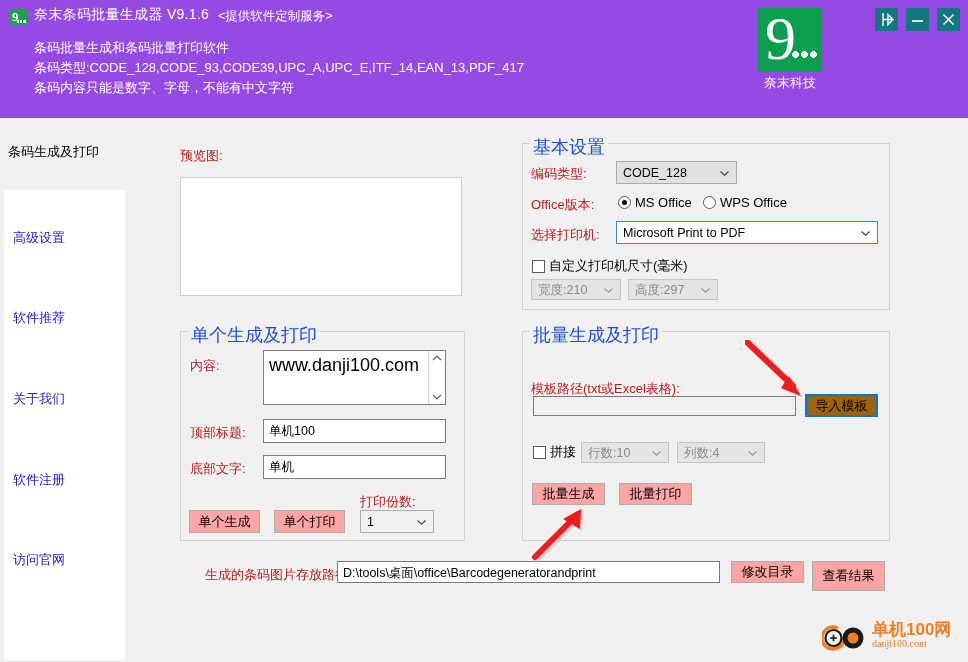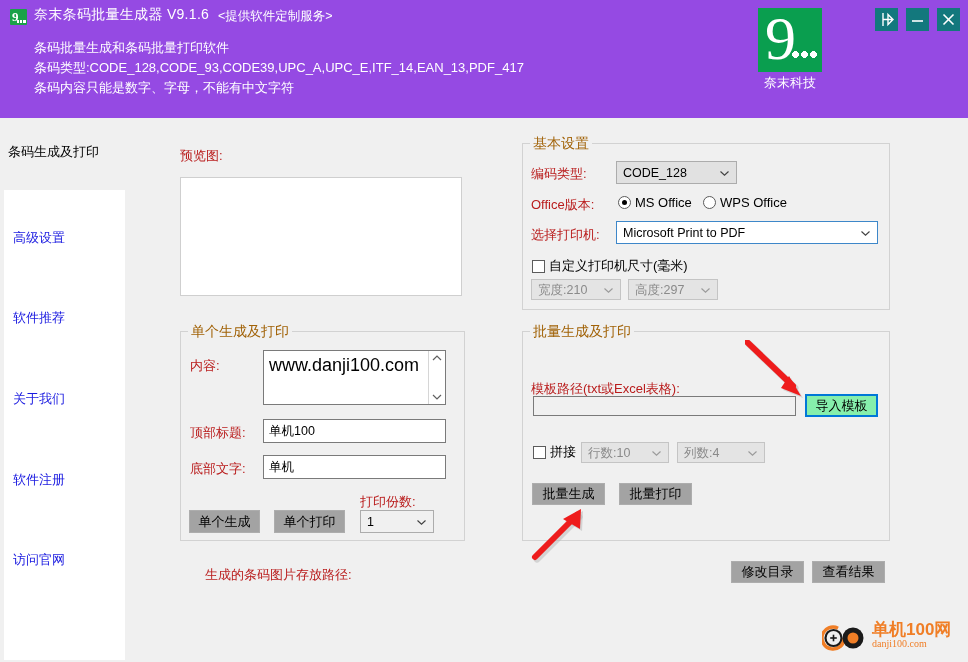--- a/index.html
+++ b/index.html
@@ -83,35 +83,35 @@
     white-space:nowrap;
   }
 
   
   .label{position:absolute;font-size:13px;color:#b91c1c;white-space:nowrap;}
   .group{
     position:absolute;border:1px solid #d2d2d2;
   }
   .group > .legend{
     position:absolute;top:-9px;left:7px;background:#f0f0f0;padding:0 3px;
-    font-size:14px;color:#a16207;white-space:nowrap;
+    font-size:18px;color:#1d4ed8;white-space:nowrap;
   }
   .tbox{
     position:absolute;background:#fff;border:1px solid #7a7a7a;
     font-size:12.5px;font-family:"Liberation Sans",sans-serif;color:#000;
     box-sizing:border-box;padding:3px 5px;line-height:16px;
     white-space:nowrap;overflow:hidden;
   }
   .tbox.empty{background:#f0f0f0;border:1px solid #7a7a7a;}
   .btn{
-    position:absolute;background:#a3a3a3;border:1px solid #adadad;
+    position:absolute;background:#fca5a5;border:1px solid #adadad;
     font-size:13px;color:#000;box-sizing:border-box;cursor:pointer;
     display:flex;align-items:center;justify-content:center;white-space:nowrap;
   }
-  .btn.focus{border:2px solid #0078d7;background:#86efac;}
+  .btn.focus{border:2px solid #0078d7;background:#a16207;}
   .combo{
     position:absolute;background:#e1e1e1;border:1px solid #acacac;
     box-sizing:border-box;font-size:12.5px;color:#000;cursor:pointer;
   }
   .combo .val{position:absolute;left:6px;top:50%;transform:translateY(-50%);white-space:nowrap;}
   .combo .arr{
     position:absolute;right:7px;top:50%;margin-top:-2px;
     width:9px;height:5px;
   }
   .combo.wide{background:#fff;border:1px solid #3d87c9;}
@@ -336,22 +336,23 @@
     <span class="val">列数:4</span>
     <svg class="arr" viewBox="0 0 9 5">
         <polyline points="0.5,0.5 4.5,4.2 8.5,0.5" fill="none" stroke="#9a9a9a" stroke-width="1.1"></polyline>
       </svg>
   </div>
 
   <div class="btn" style="left:532px;top:483px;width:73px;height:22px;">批量生成</div>
   <div class="btn" style="left:619px;top:483px;width:73px;height:22px;text-align:center;">批量打印</div>
 
   <div class="label" style="left:205px;top:566px;">生成的条码图片存放路径:</div>
+  <div class="tbox" style="left:337px;top:561px;width:383px;height:22px;">D:\tools\桌面\office\Barcodegeneratorandprint</div>
   <div class="btn" style="left:731px;top:561px;width:73px;height:22px;">修改目录</div>
-  <div class="btn" style="left:812px;top:561px;width:73px;height:22px;">查看结果</div>
+  <div class="btn" style="left:812px;top:561px;width:73px;height:30px;">查看结果</div>
 
   <svg class="arrowsvg" style="left:745px;top:340px;width:75px;height:70px;" viewBox="0 0 75 70">
     <g transform="translate(2,2)">
       <path d="M2,2 L48,46" stroke="#b0b0b0" stroke-width="7" stroke-linecap="round" opacity="0.45"></path>
       <polygon points="44,36 56,56 36,48" fill="#b0b0b0" opacity="0.45"></polygon>
     </g>
     <path d="M2,2 L48,46" stroke="#ee1c1c" stroke-width="6" stroke-linecap="round"></path>
     <polygon points="44,36 56,56 36,48" fill="#ee1c1c"></polygon>
   </svg>
 

